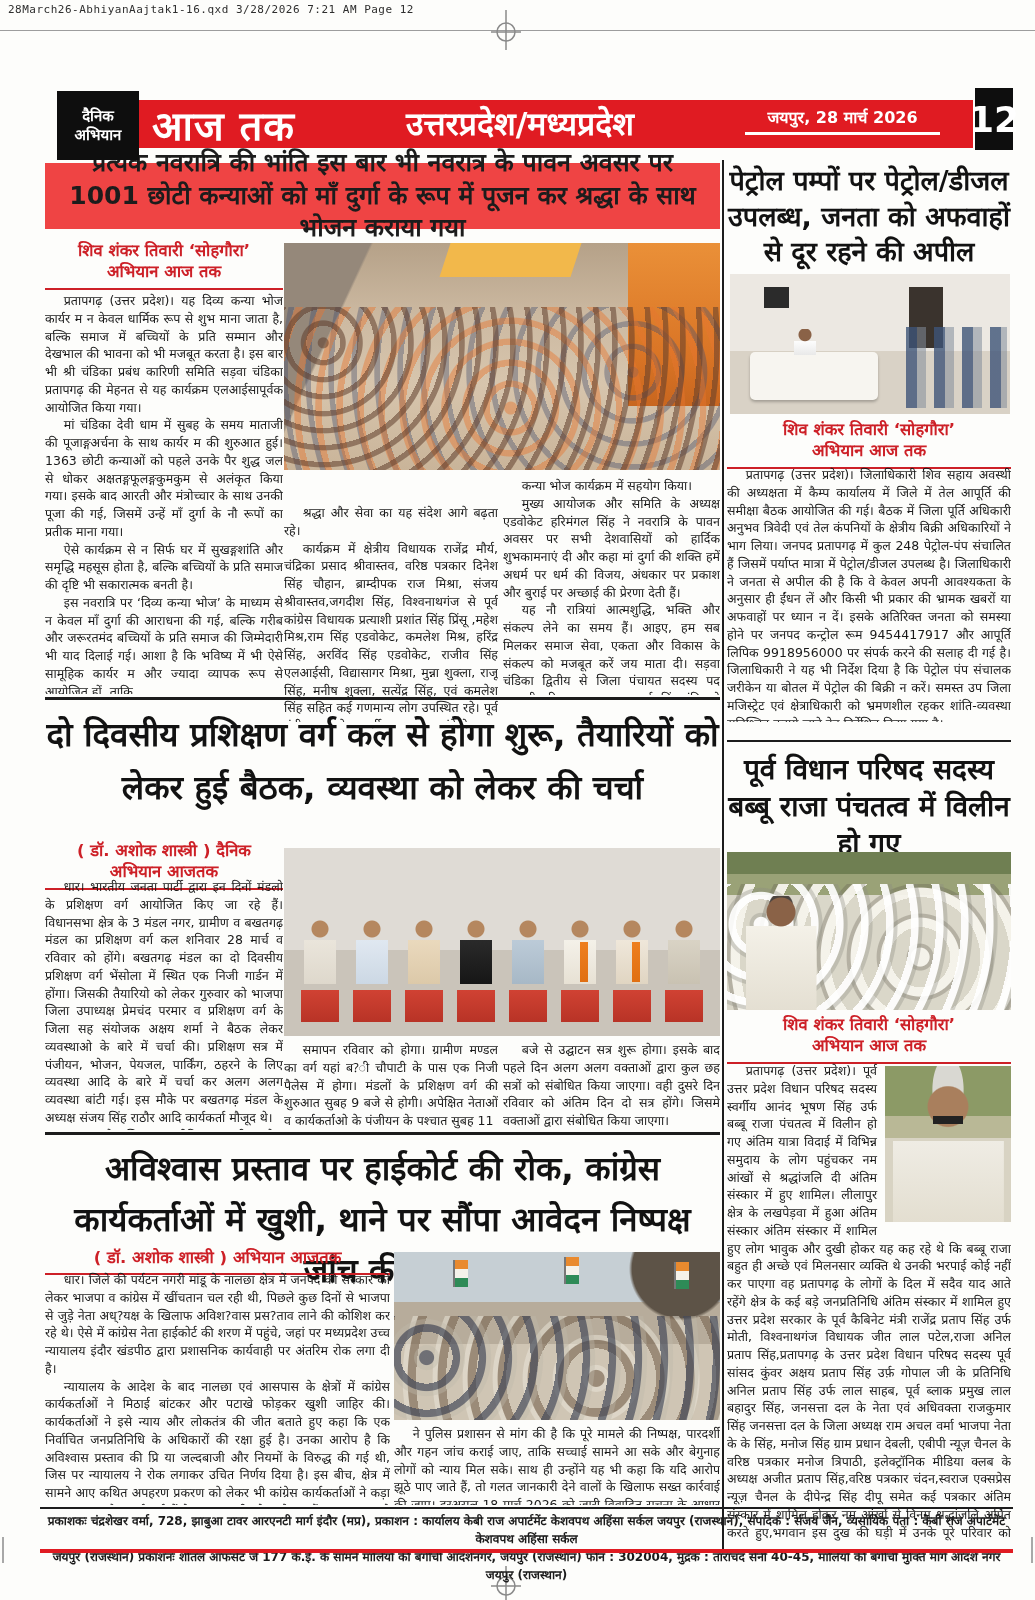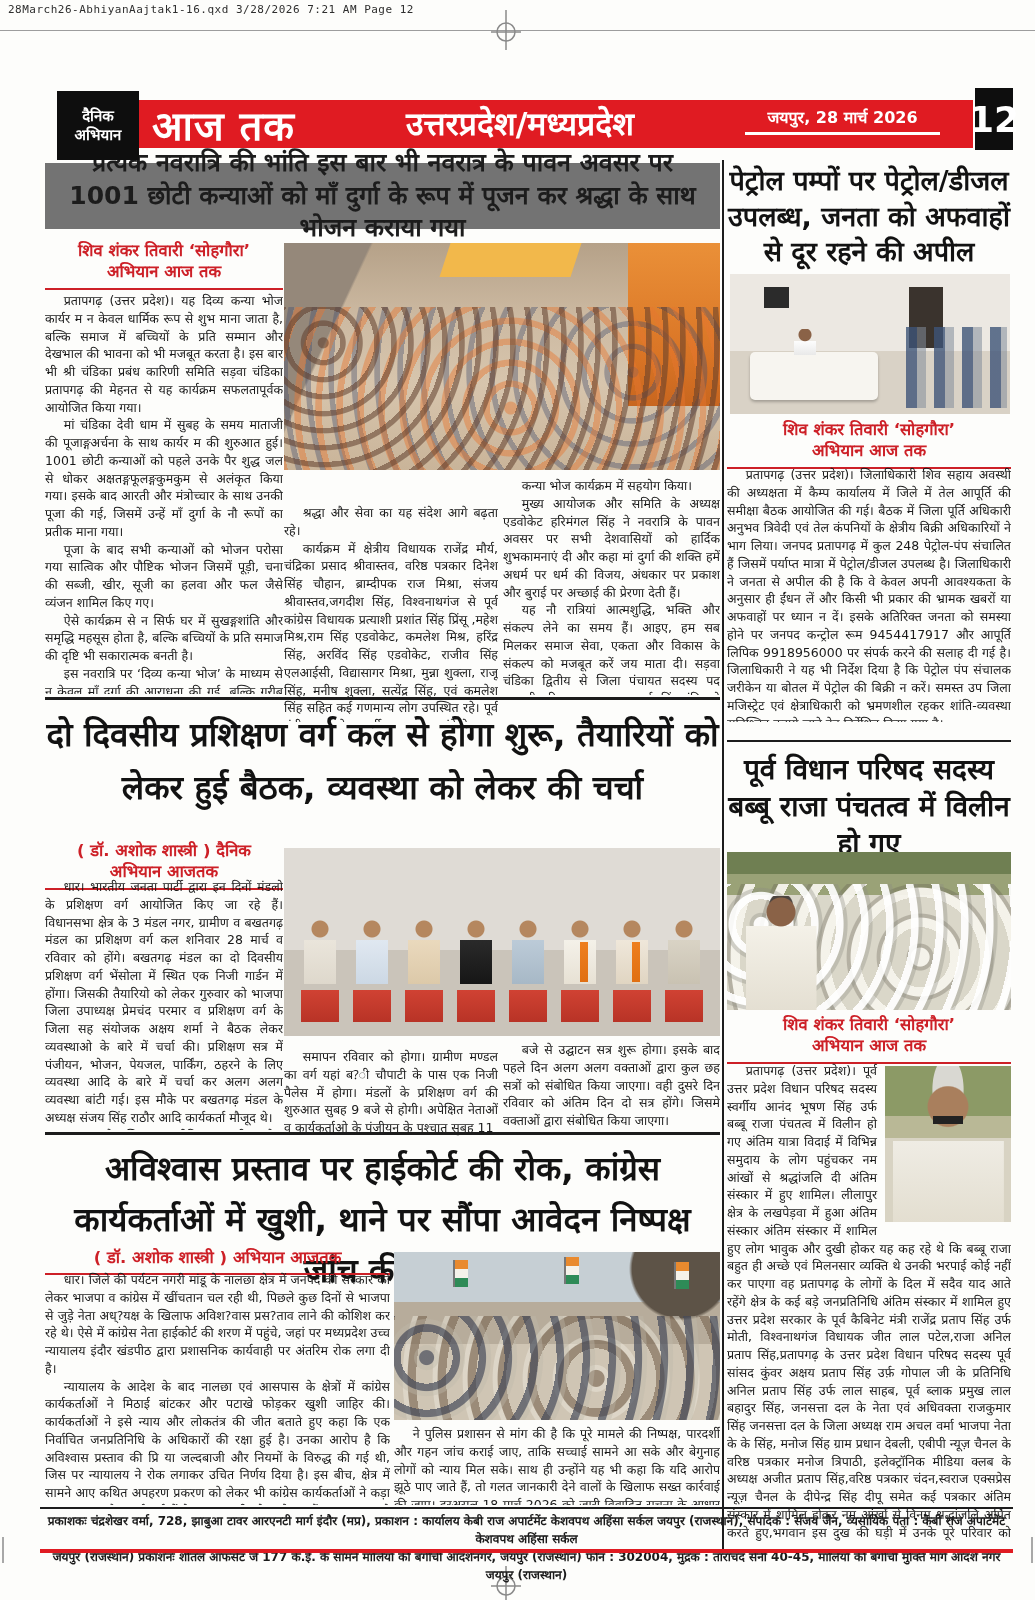--- a/index.html
+++ b/index.html
@@ -24,21 +24,21 @@
             font-weight:700;font-size:15px;line-height:1.25;z-index:3;}
   .logo{left:152px;top:97px;color:#fff;font-size:40px;font-weight:800;z-index:3;letter-spacing:1px;}
   .mh-section{left:320px;top:101px;width:400px;text-align:center;color:#fff;font-size:32px;font-weight:800;z-index:3;}
   .mh-date-wrap{left:745px;top:106px;width:195px;text-align:center;z-index:3;}
   .mh-date{color:#fff;font-size:16px;font-weight:700;}
   .mh-date-line{margin-top:4px;height:3px;background:#fff;}
   .pagenum{left:975px;top:88px;width:38px;height:62px;background:#0e0e0e;color:#fff;
            display:flex;align-items:center;justify-content:center;font-size:36px;font-weight:800;z-index:3;}
 
   
-  .headline-band{left:45px;top:163px;width:675px;height:66px;background:#737373;
+  .headline-band{left:45px;top:163px;width:675px;height:66px;background:#ef4444;
                  display:flex;align-items:center;justify-content:center;text-align:center;
                  font-size:25px;font-weight:800;color:#1c1c1c;line-height:1.3;padding:0 8px;box-sizing:border-box;}
   .bighead{font-weight:800;color:#121212;text-align:center;}
   .s2head{left:45px;top:708px;width:675px;font-size:33px;line-height:1.62;}
   .s3head{left:45px;top:1143px;width:675px;font-size:33px;line-height:1.55;}
   .rahead{left:727px;width:284px;font-size:27px;line-height:1.32;}
   .raheadA{top:163px;}
   .sBhead{top:752px;font-size:28px;}
 
   .byline{color:#cd2027;font-weight:700;font-size:16.5px;text-align:center;line-height:1.3;}
@@ -48,21 +48,21 @@
   .byline3{left:45px;top:1247px;width:345px;}
   .bylineA{left:727px;top:419px;width:284px;}
   .bylineB{left:727px;top:1014px;width:284px;}
 
   .col{font-size:12.5px;line-height:1.42;text-align:justify;color:#191919;overflow:hidden;}
   .col p{margin:0;text-indent:1.5em;}
   .s1col1{left:45px;top:292px;width:238px;height:402px;}
   .s1col2{left:284px;top:477px;width:214px;height:218px;margin-top:27px;}
   .s1col3{left:503px;top:477px;width:217px;height:218px;}
   .s2col1{left:45px;top:878px;width:238px;height:252px;}
-  .s2col2{left:284px;top:1041px;width:214px;height:89px;margin-top:7px;}
+  .s2col2{left:284px;top:1041px;width:214px;height:89px;}
   .s2col3{left:503px;top:1041px;width:217px;height:89px;}
   .s3col1{left:45px;top:1271px;width:345px;height:234px;}
   .s3col2{left:394px;top:1425px;width:326px;height:80px;}
   .sAbody{left:727px;top:466px;width:284px;height:256px;}
   .sBbody{left:727px;top:1062px;width:284px;height:480px;}
 
   
   .hdiv{background:#1c1c1c;}
   .div1{left:45px;top:697px;width:675px;height:3px;}
   .div2{left:45px;top:1132px;width:675px;height:3px;}
@@ -189,23 +189,22 @@
   </div>
   <div class="abs pagenum">12</div>
 
   <div class="abs headline-band">प्रत्येक नवरात्रि की भांति इस बार भी नवरात्र के पावन अवसर पर 1001 छोटी कन्याओं को माँ दुर्गा के रूप में पूजन कर श्रद्धा के साथ भोजन कराया गया</div>
   <div class="abs byline byline1">
     <div>शिव शंकर तिवारी ‘सोहगौरा’</div>
     <div>अभियान आज तक</div>
     <div class="rule"></div>
   </div>
   <div class="abs col s1col1">
-      <p>प्रतापगढ़ (उत्तर प्रदेश)। यह दिव्य कन्या भोज कार्यर म न केवल धार्मिक रूप से शुभ माना जाता है, बल्कि समाज में बच्चियों के प्रति सम्मान और देखभाल की भावना को भी मजबूत करता है। इस बार भी श्री चंडिका प्रबंध कारिणी समिति सड़वा चंडिका प्रतापगढ़ की मेहनत से यह कार्यक्रम सफलतापूर्वक आयोजित किया गया।</p>
-      <p>मां चंडिका देवी धाम में सुबह के समय माताजी की पूजाङ्गअर्चना के साथ कार्यर म की शुरुआत हुई। 1001 छोटी कन्याओं को पहले उनके पैर शुद्ध जल से धोकर अक्षतङ्गफूलङ्गकुमकुम से अलंकृत किया गया। इसके बाद आरती और मंत्रोच्चार के साथ उनकी पूजा की गई, जिसमें उन्हें माँ दुर्गा के नौ रूपों का प्रतीक माना गया।</p>
-      <p>पूजा के बाद सभी कन्याओं को भोजन परोसा गया सात्विक और पौष्टिक भोजन जिसमें पूड़ी, चना की सब्जी, खीर, सूजी का हलवा और फल जैसे व्यंजन शामिल किए गए।</p>
+      <p>प्रतापगढ़ (उत्तर प्रदेश)। यह दिव्य कन्या भोज कार्यर म न केवल धार्मिक रूप से शुभ माना जाता है, बल्कि समाज में बच्चियों के प्रति सम्मान और देखभाल की भावना को भी मजबूत करता है। इस बार भी श्री चंडिका प्रबंध कारिणी समिति सड़वा चंडिका प्रतापगढ़ की मेहनत से यह कार्यक्रम एलआईसापूर्वक आयोजित किया गया।</p>
+      <p>मां चंडिका देवी धाम में सुबह के समय माताजी की पूजाङ्गअर्चना के साथ कार्यर म की शुरुआत हुई। 1363 छोटी कन्याओं को पहले उनके पैर शुद्ध जल से धोकर अक्षतङ्गफूलङ्गकुमकुम से अलंकृत किया गया। इसके बाद आरती और मंत्रोच्चार के साथ उनकी पूजा की गई, जिसमें उन्हें माँ दुर्गा के नौ रूपों का प्रतीक माना गया।</p>
       <p>ऐसे कार्यक्रम से न सिर्फ घर में सुखङ्गशांति और समृद्धि महसूस होता है, बल्कि बच्चियों के प्रति समाज की दृष्टि भी सकारात्मक बनती है।</p>
       <p>इस नवरात्रि पर ‘दिव्य कन्या भोज’ के माध्यम से न केवल माँ दुर्गा की आराधना की गई, बल्कि गरीब और जरूरतमंद बच्चियों के प्रति समाज की जिम्मेदारी भी याद दिलाई गई। आशा है कि भविष्य में भी ऐसे सामूहिक कार्यर म और ज्यादा व्यापक रूप से आयोजित हों, ताकि</p>
     </div>
   <div class="abs photo photo-feast">
     <div class="tent-l"></div>
     <div class="tent-r"></div>
     <div class="feast-crowd"></div>
   </div>
   <div class="abs col s1col2">
       <p>श्रद्धा और सेवा का यह संदेश आगे बढ़ता रहे।</p>

